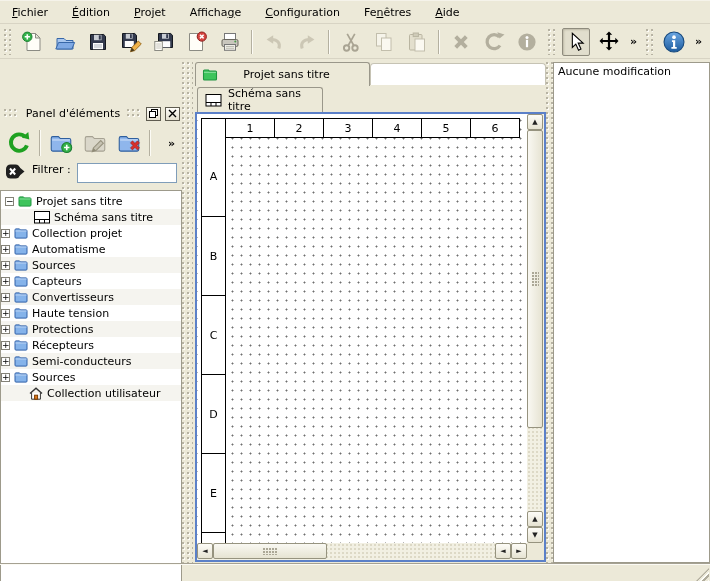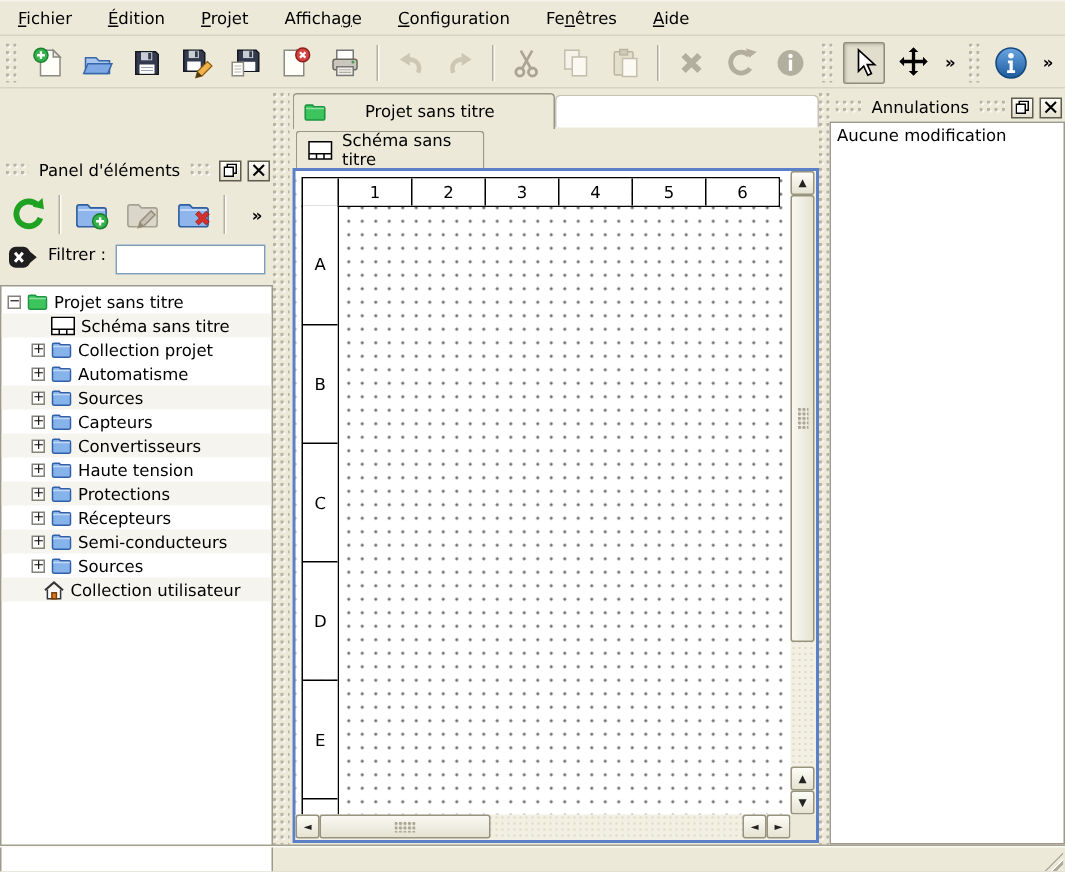--- a/index.html
+++ b/index.html
@@ -46,21 +46,21 @@
   .psep { width:2px; height:26px; border-left:1px solid #b4b0a0; border-right:1px solid #fcfbf5; }
 
   #filter-row { height:27px; flex:none; display:flex; gap:6px; padding:0 5px 5px 5px; }
   #filter-input { flex:1; min-width:0; height:20px; border:1px solid #7f9db9; background:#fff;
                   font:11px "DejaVu Sans","Liberation Sans",sans-serif; padding:1px 3px; }
 
   #tree { flex:1; background:#fff; border:1px solid #9d9a8b; overflow:hidden; padding-top:2px; }
   .trow { height:16px; display:flex; align-items:center; gap:4px; }
   .trow.alt { background:#f5f4ef; }
   .trow.d0 { padding-left:4px; }
-  .trow.d1 { padding-left:20px; }
+  .trow.d1 { }
   .trow.d1.noexp { padding-left:33px; }
   .expander { width:9px; height:9px; flex:none; border:1px solid #848278; background:#fff;
               font-size:9px; line-height:7px; text-align:center; }
   .expander.plus::after { content:"+"; }
   .expander.minus::after { content:"\2212"; }
   .ticon { flex:none; display:flex; }
   .tlabel { white-space:nowrap; }
 
   #undo-list { flex:1; background:#fff; border:1px solid #9d9a8b; padding:2px 4px; }
 
@@ -550,36 +550,20 @@
       <div class="sthumb" id="hthumb" style="left:16px; top:0; width:114px; height:16px">
         <div class="grip"></div>
       </div>
       <div class="sbtn" style="right:16px; top:0">◄</div>
       <div class="sbtn" style="right:0; top:0">►</div>
     </div>
     <div id="sb-corner"></div>
   </div>
 
   <div id="right-dock" class="dock">
-    <div class="dock-title">
-      <div class="tex dots"></div>
-      <span class="ttl">Annulations</span>
-      <div class="tex dots"></div>
-      <div class="dock-btn">
-        <svg width="9" height="9" viewBox="0 0 9 9">
-          <rect x="2.5" y="0.5" width="6" height="6" fill="#fff" stroke="#000"></rect>
-          <rect x="0.5" y="2.5" width="6" height="6" fill="#fff" stroke="#000"></rect>
-        </svg>
-      </div>
-      <div class="dock-btn">
-        <svg width="9" height="9" viewBox="0 0 9 9">
-          <path d="M1 1l7 7M8 1L1 8" stroke="#000" stroke-width="1.4"></path>
-        </svg>
-      </div>
-    </div>
     <div id="undo-list">
       <div>Aucune modification</div>
     </div>
   </div>
 
   <div id="statusbar">
     <div id="size-grip"></div>
   </div>
 
 </div>

